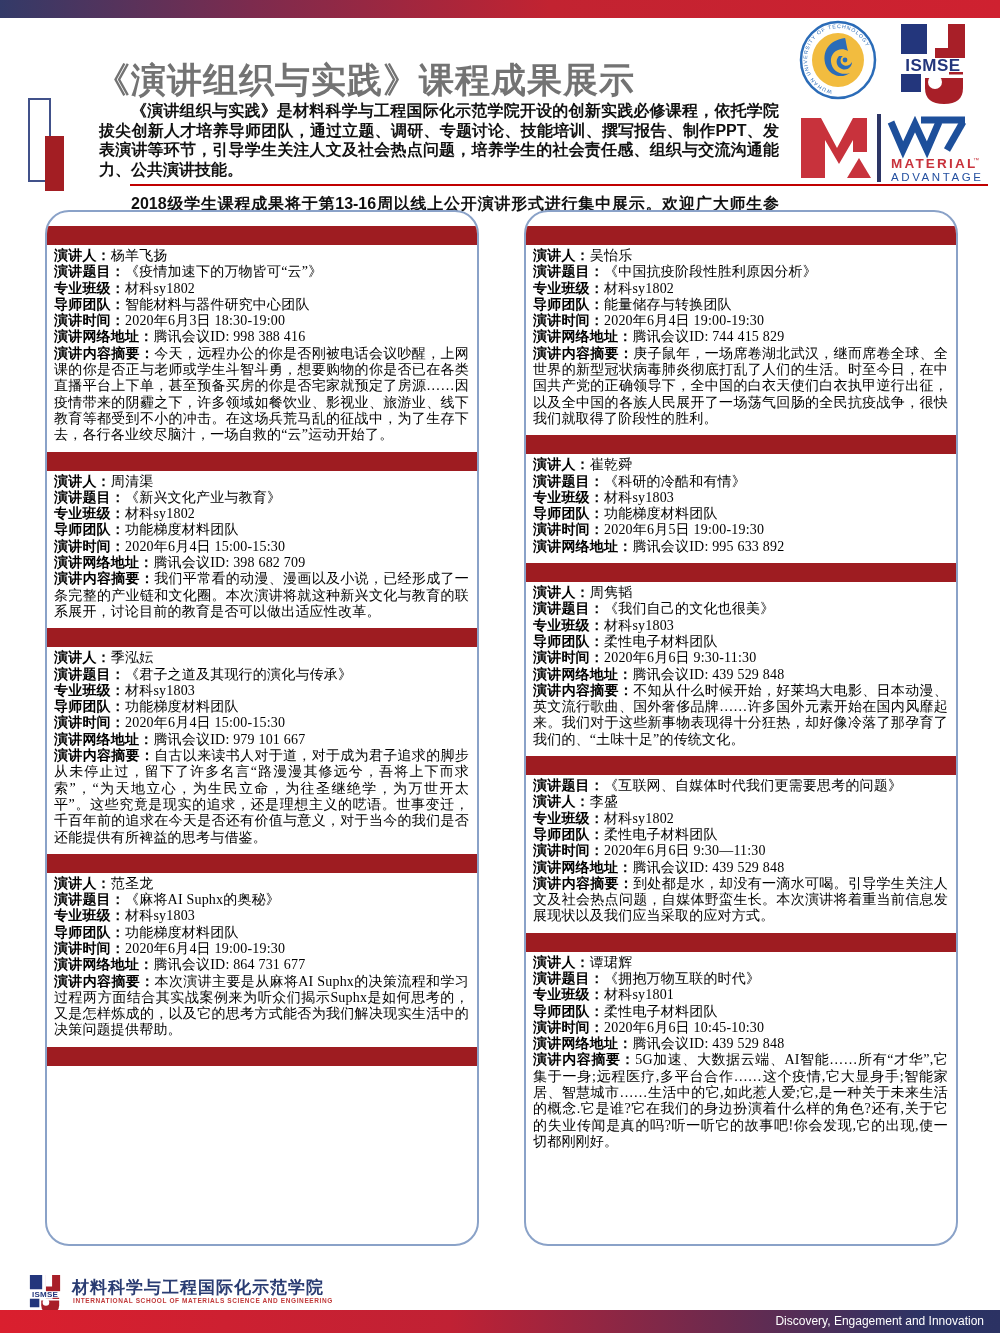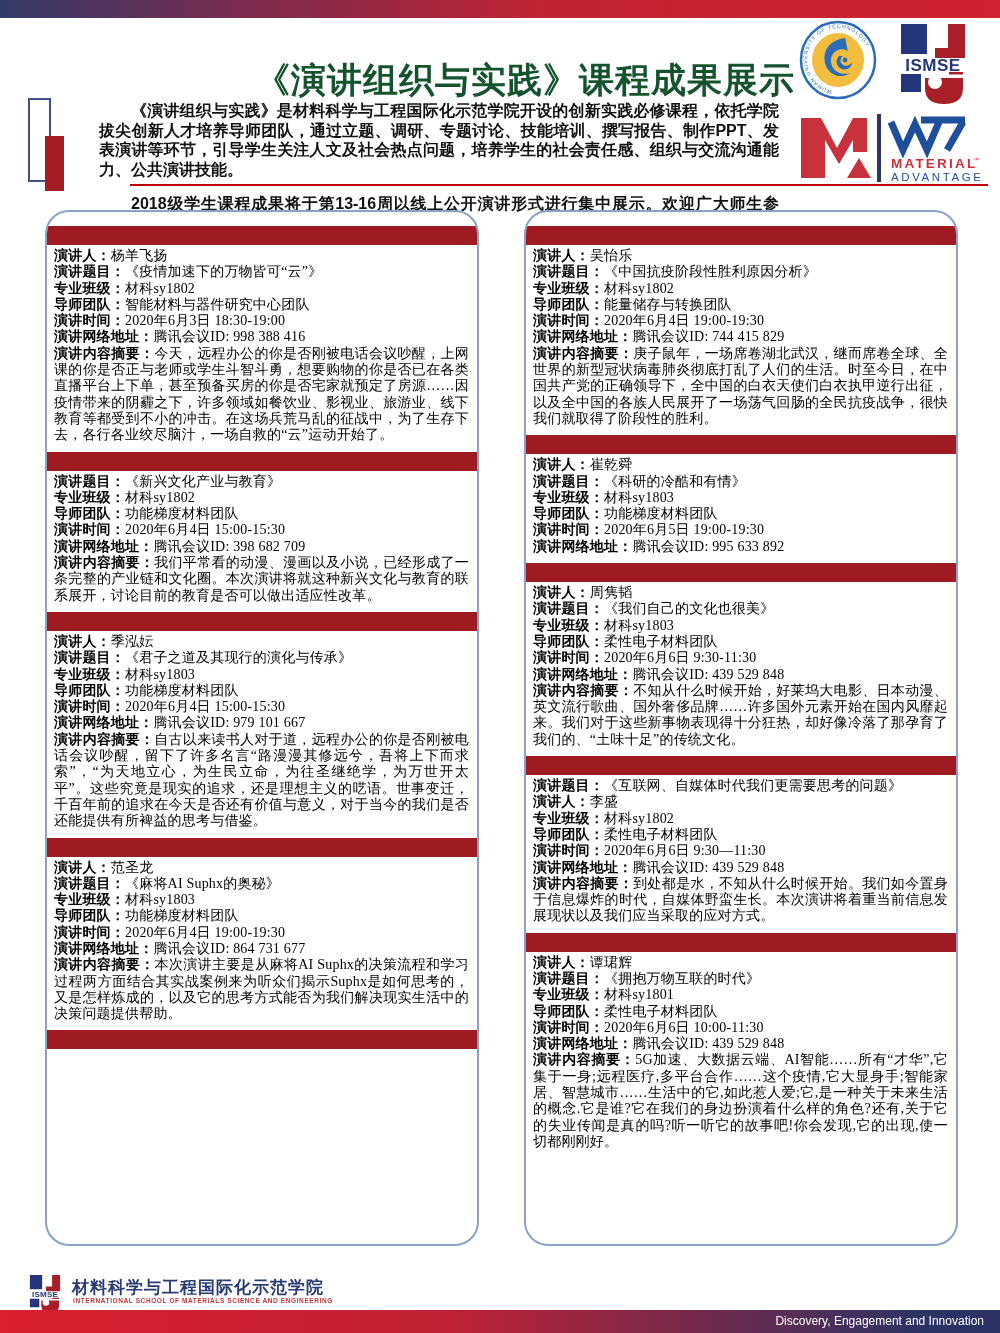--- a/index.html
+++ b/index.html
@@ -4,22 +4,22 @@
 <style>
   html,body{margin:0;padding:0;}
   body{width:1000px;height:1333px;background:#ffffff;position:relative;
        font-family:"Liberation Sans","DejaVu Sans",sans-serif;overflow:hidden;}
 
   
   .top-strip{position:absolute;left:0;top:0;width:1000px;height:18px;
     background:linear-gradient(90deg,#333a68 0%,#7c2b4e 25%,#c22331 55%,#cf2130 100%);}
 
   
-  .page-title{position:absolute;left:95px;top:34px;width:700px;text-align:right;
-    font-size:35px;font-weight:900;color:#14532d;letter-spacing:1px;}
+  .page-title{position:absolute;left:95px;top:34px;width:700px;text-align:left;
+    font-size:35px;font-weight:900;color:#737373;letter-spacing:1px;}
   .intro{position:absolute;left:84px;top:86px;width:710px;
     font-size:16px;line-height:19.5px;font-weight:600;color:#111;text-align:justify;}
   .intro p{margin:15px;text-indent:2em;}
   .red-line{position:absolute;left:130px;top:184px;width:858px;height:2px;background:#c00000;}
 
   .deco-outline{position:absolute;left:28px;top:98px;width:19px;height:80px;
     border:2px solid #41518a;background:#fff;}
   .deco-red{position:absolute;left:45px;top:136px;width:19px;height:55px;background:#a31e23;}
 
   .logo{position:absolute;}
@@ -121,37 +121,38 @@
     <p class="fld"><b class="lbl">演讲题目：</b><span class="val">《疫情加速下的万物皆可“云”》</span></p>
     <p class="fld"><b class="lbl">专业班级：</b><span class="val">材科sy1802</span></p>
     <p class="fld"><b class="lbl">导师团队：</b><span class="val">智能材料与器件研究中心团队</span></p>
     <p class="fld"><b class="lbl">演讲时间：</b><span class="val">2020年6月3日 18:30-19:00</span></p>
     <p class="fld"><b class="lbl">演讲网络地址：</b><span class="val">腾讯会议ID: 998 388 416</span></p>
     <p class="fld abs"><b class="lbl">演讲内容摘要：</b><span class="val">今天，远程办公的你是否刚被电话会议吵醒，上网课的你是否正与老师或学生斗智斗勇，想要购物的你是否已在各类直播平台上下单，甚至预备买房的你是否宅家就预定了房源……因疫情带来的阴霾之下，许多领域如餐饮业、影视业、旅游业、线下教育等都受到不小的冲击。在这场兵荒马乱的征战中，为了生存下去，各行各业绞尽脑汁，一场自救的“云”运动开始了。</span></p>
   </article>
 
   <section class="bar"></section>
   <article class="card">
+    <p class="fld"><b class="lbl">演讲人：</b><span class="val">周清渠</span></p>
     <p class="fld"><b class="lbl">演讲题目：</b><span class="val">《新兴文化产业与教育》</span></p>
     <p class="fld"><b class="lbl">专业班级：</b><span class="val">材科sy1802</span></p>
     <p class="fld"><b class="lbl">导师团队：</b><span class="val">功能梯度材料团队</span></p>
     <p class="fld"><b class="lbl">演讲时间：</b><span class="val">2020年6月4日 15:00-15:30</span></p>
     <p class="fld"><b class="lbl">演讲网络地址：</b><span class="val">腾讯会议ID: 398 682 709</span></p>
     <p class="fld abs"><b class="lbl">演讲内容摘要：</b><span class="val">我们平常看的动漫、漫画以及小说，已经形成了一条完整的产业链和文化圈。本次演讲将就这种新兴文化与教育的联系展开，讨论目前的教育是否可以做出适应性改革。</span></p>
   </article>
 
   <section class="bar"></section>
   <article class="card">
     <p class="fld"><b class="lbl">演讲人：</b><span class="val">季泓妘</span></p>
     <p class="fld"><b class="lbl">演讲题目：</b><span class="val">《君子之道及其现行的演化与传承》</span></p>
     <p class="fld"><b class="lbl">专业班级：</b><span class="val">材科sy1803</span></p>
     <p class="fld"><b class="lbl">导师团队：</b><span class="val">功能梯度材料团队</span></p>
     <p class="fld"><b class="lbl">演讲时间：</b><span class="val">2020年6月4日 15:00-15:30</span></p>
     <p class="fld"><b class="lbl">演讲网络地址：</b><span class="val">腾讯会议ID: 979 101 667</span></p>
-    <p class="fld abs"><b class="lbl">演讲内容摘要：</b><span class="val">自古以来读书人对于道，远程办公的你是否刚被电话会议吵醒，留下了许多名言“路漫漫其修远兮，吾将上下而求索”，“为天地立心，为生民立命，为往圣继绝学，为万世开太平”。这些究竟是现实的追求，还是理想主义的呓语。世事变迁，千百年前的追求在今天是否还有价值与意义，对于当今的我们是否还能提供有所裨益的思考与借鉴。</span></p>
+    <p class="fld abs"><b class="lbl">演讲内容摘要：</b><span class="val">自古以来读书人对于道，对于成为君子追求的脚步从未停止过，留下了许多名言“路漫漫其修远兮，吾将上下而求索”，“为天地立心，为生民立命，为往圣继绝学，为万世开太平”。这些究竟是现实的追求，还是理想主义的呓语。世事变迁，千百年前的追求在今天是否还有价值与意义，对于当今的我们是否还能提供有所裨益的思考与借鉴。</span></p>
   </article>
 
   <section class="bar"></section>
   <article class="card">
     <p class="fld"><b class="lbl">演讲人：</b><span class="val">范圣龙</span></p>
     <p class="fld"><b class="lbl">演讲题目：</b><span class="val">《麻将AI Suphx的奥秘》</span></p>
     <p class="fld"><b class="lbl">专业班级：</b><span class="val">材科sy1803</span></p>
     <p class="fld"><b class="lbl">导师团队：</b><span class="val">功能梯度材料团队</span></p>
     <p class="fld"><b class="lbl">演讲时间：</b><span class="val">2020年6月4日 19:00-19:30</span></p>
     <p class="fld"><b class="lbl">演讲网络地址：</b><span class="val">腾讯会议ID: 864 731 677</span></p>
@@ -195,30 +196,30 @@
   </article>
 
   <section class="bar"></section>
   <article class="card">
     <p class="fld"><b class="lbl">演讲题目：</b><span class="val">《互联网、自媒体时代我们更需要思考的问题》</span></p>
     <p class="fld"><b class="lbl">演讲人：</b><span class="val">李盛</span></p>
     <p class="fld"><b class="lbl">专业班级：</b><span class="val">材科sy1802</span></p>
     <p class="fld"><b class="lbl">导师团队：</b><span class="val">柔性电子材料团队</span></p>
     <p class="fld"><b class="lbl">演讲时间：</b><span class="val">2020年6月6日 9:30—11:30</span></p>
     <p class="fld"><b class="lbl">演讲网络地址：</b><span class="val">腾讯会议ID: 439 529 848</span></p>
-    <p class="fld abs"><b class="lbl">演讲内容摘要：</b><span class="val">到处都是水，不知从什么时候开始。我们如今置身于信息爆炸的时代，自媒体野蛮生长。本次演讲将着重当前信息发展现状以及我们应当采取的应对方式。</span></p>
+    <p class="fld abs"><b class="lbl">演讲内容摘要：</b><span class="val">到处都是水，却没有一滴水可喝。引导学生关注人文及社会热点问题，自媒体野蛮生长。本次演讲将着重当前信息发展现状以及我们应当采取的应对方式。</span></p>
   </article>
 
   <section class="bar"></section>
   <article class="card">
     <p class="fld"><b class="lbl">演讲人：</b><span class="val">谭珺辉</span></p>
     <p class="fld"><b class="lbl">演讲题目：</b><span class="val">《拥抱万物互联的时代》</span></p>
     <p class="fld"><b class="lbl">专业班级：</b><span class="val">材科sy1801</span></p>
     <p class="fld"><b class="lbl">导师团队：</b><span class="val">柔性电子材料团队</span></p>
-    <p class="fld"><b class="lbl">演讲时间：</b><span class="val">2020年6月6日 10:00-11:30</span></p>
+    <p class="fld"><b class="lbl">演讲时间：</b><span class="val">2020年6月6日 10:45-10:30</span></p>
     <p class="fld"><b class="lbl">演讲网络地址：</b><span class="val">腾讯会议ID: 439 529 848</span></p>
     <p class="fld abs"><b class="lbl">演讲内容摘要：</b><span class="val">5G加速、大数据云端、AI智能……所有“才华”,它集于一身;远程医疗,多平台合作……这个疫情,它大显身手;智能家居、智慧城市……生活中的它,如此惹人爱;它,是一种关于未来生活的概念.它是谁?它在我们的身边扮演着什么样的角色?还有,关于它的失业传闻是真的吗?听一听它的故事吧!你会发现,它的出现,使一切都刚刚好。</span></p>
   </article>
 </div>
 
 <svg class="footer-logo" width="34" height="40" viewBox="0 0 72 84">
   <use href="#ismse-mark" width="72" height="84"></use>
 </svg>
 <div class="school-cn">材料科学与工程国际化示范学院</div>
 <div class="school-en">INTERNATIONAL SCHOOL OF MATERIALS SCIENCE AND ENGINEERING</div>

